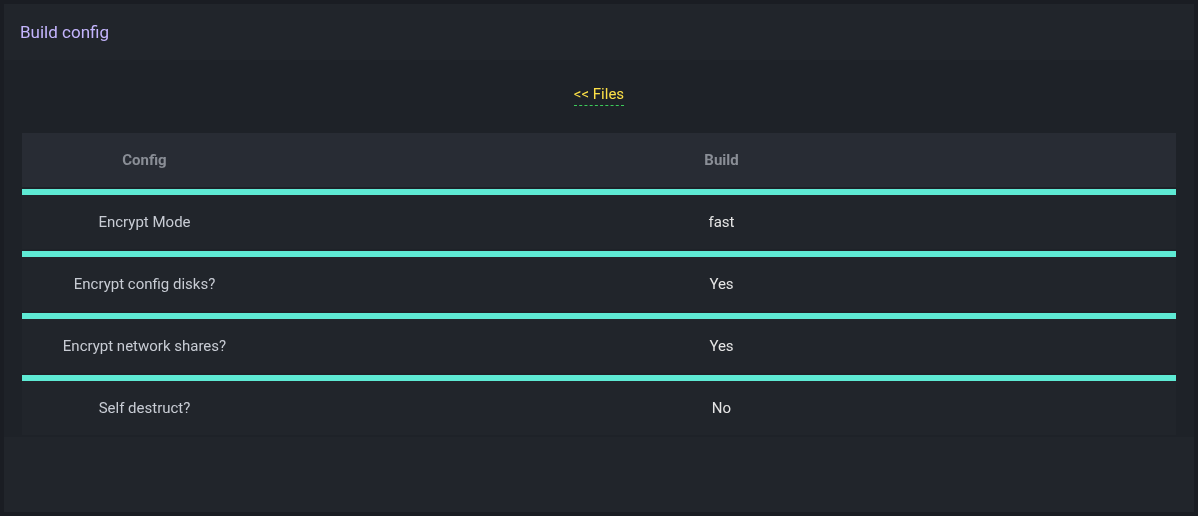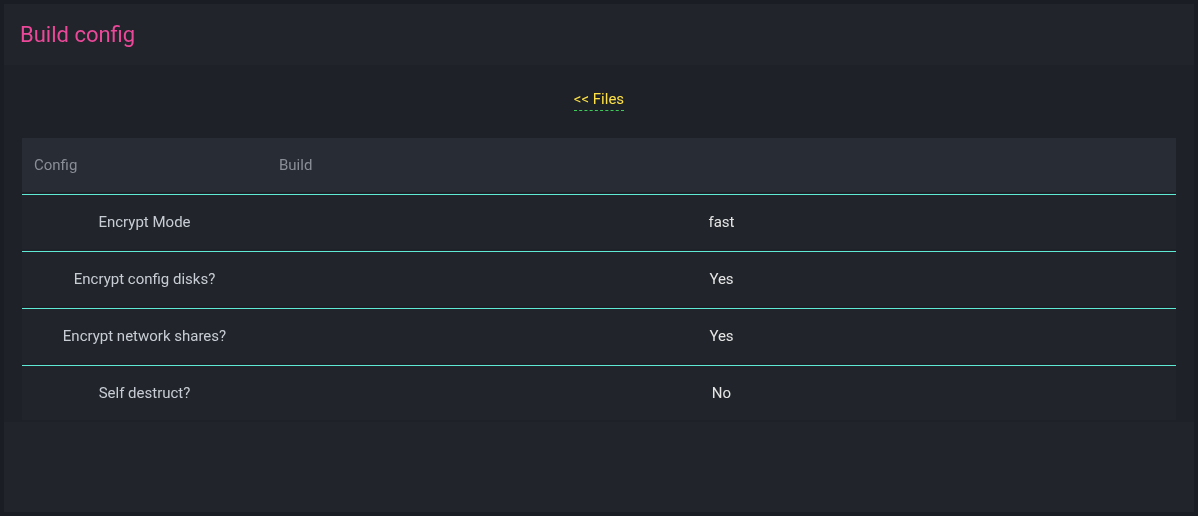--- a/index.html
+++ b/index.html
@@ -15,23 +15,23 @@
       height: 516px;
       overflow: hidden;
     }
     .page-container {
       background-color: #21252b;
       margin: 4px;
       height: calc(100% - 8px);
     }
     .header {
       padding: 18px 16px;
-      font-size: 22px;
+      font-size: 17px;
       font-weight: 400;
-      color: #ec4899;
+      color: #c4b5fd;
       background-color: #21252b;
     }
     .back-link-section {
       text-align: center;
       padding: 24px 0 28px 0;
       background-color: #1e2228;
     }
     .back-link {
       color: #fde047;
       font-size: 15px;
@@ -45,40 +45,40 @@
       background-color: #1e2228;
     }
     table {
       width: 100%;
       border-collapse: separate;
       border-spacing: 0 2px;
     }
     th {
       background-color: #282c34;
       color: #8a8e96;
-      font-weight: 400;
+      font-weight: 700;
       font-size: 15px;
       padding: 18px 12px;
-      text-align: left;
+      text-align: center;
     }
     th:first-child {
       width: 245px;
     }
     td {
       background-color: #21252b;
       color: #e5e5e5;
       font-size: 15px;
       padding: 18px 12px;
       text-align: center;
     }
     td:first-child {
       color: #c8ccd4;
     }
     tr.data-row td {
-      border-top: 1px solid #5eead4;
+      border-top: 6px solid #5eead4;
     }
   </style>
 </head>
 <body>
 
 <div class="page-container">
   <div class="header">Build config</div>
 
   <div class="back-link-section">
     <a class="back-link">&lt;&lt; Files</a>

